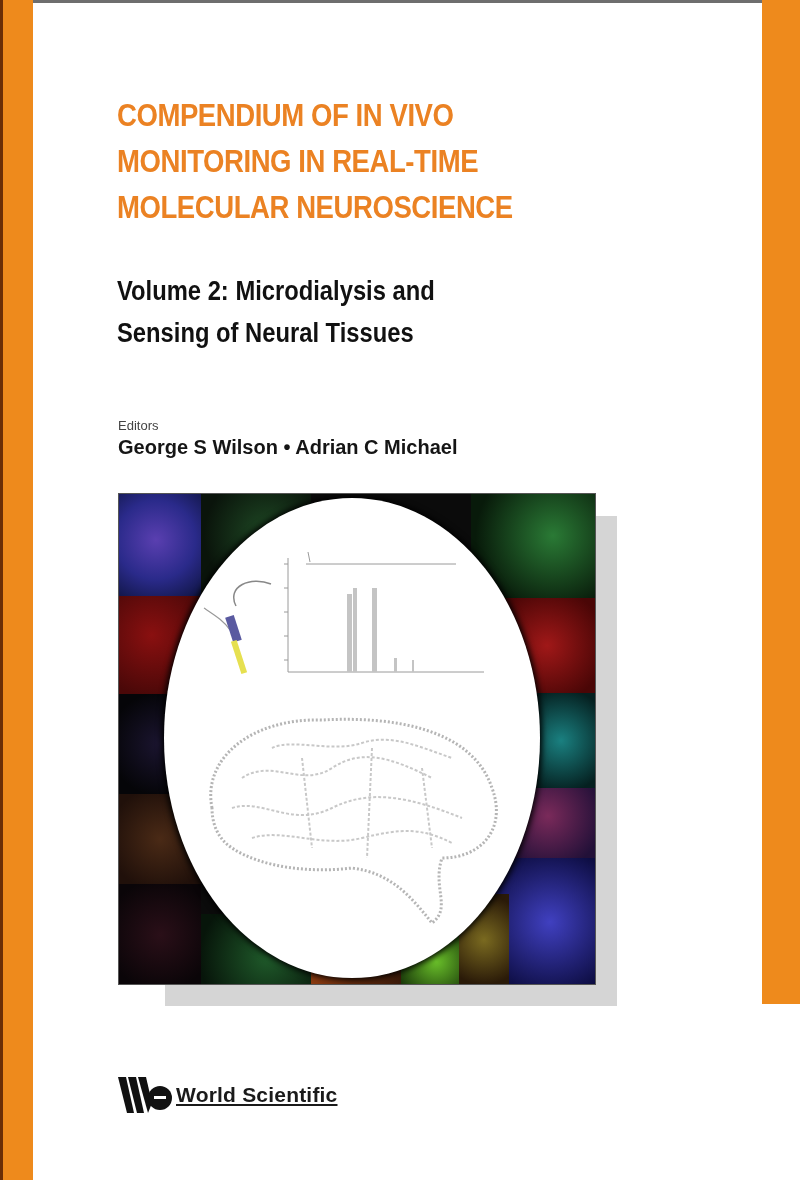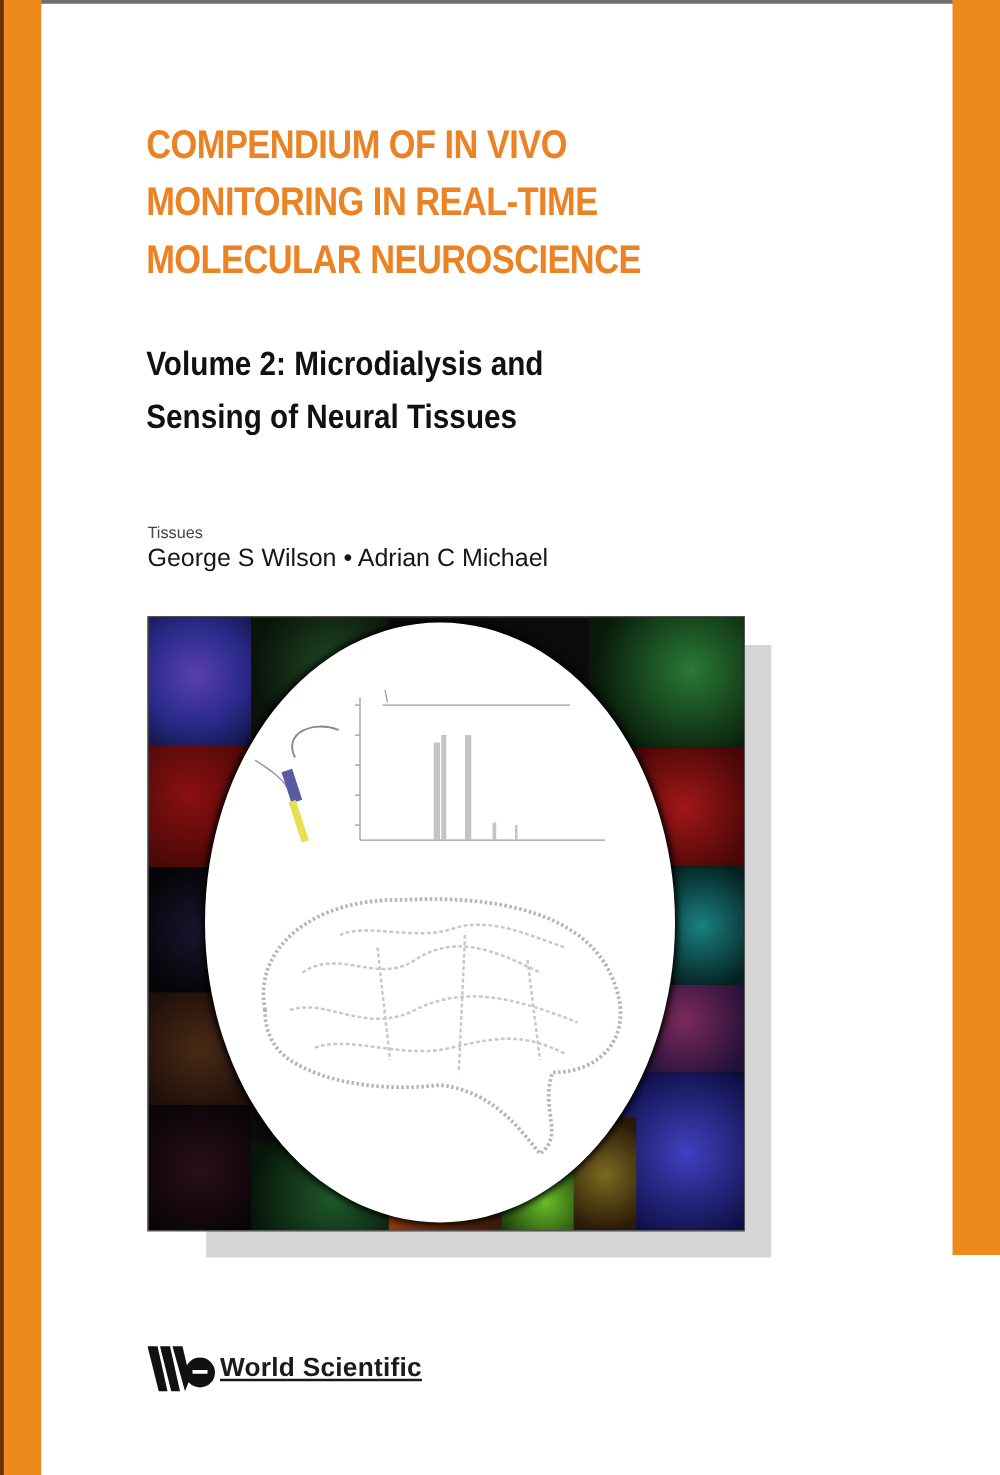--- a/index.html
+++ b/index.html
@@ -4,21 +4,21 @@
 <style>
   html, body { margin:0; padding:0; }
   body { width:800px; height:1180px; position:relative; overflow:hidden; background:#ffffff; font-family:"Liberation Sans", sans-serif; }
   .top-strip { position:absolute; left:0; top:0; width:800px; height:3px; background:#6e6e6e; }
   .bar-left { position:absolute; left:0; top:0; width:33px; height:1180px; background:#ee8a1c; }
   .bar-left::before { content:""; position:absolute; left:0; top:0; width:3px; height:100%; background:#6b2e05; }
   .bar-right { position:absolute; left:762px; top:0; width:38px; height:1004px; background:#ee8a1c; }
   .title { position:absolute; left:117px; top:92px; margin:0; color:#eb8223; font-family:"Liberation Sans", sans-serif; font-weight:bold; font-size:32px; line-height:46px; letter-spacing:-0.5px; transform:scaleX(0.86); transform-origin:left top; white-space:nowrap; }
   .subtitle { position:absolute; left:117px; top:270px; margin:0; color:#111; font-weight:bold; font-size:27px; line-height:42px; transform:scaleX(0.88); transform-origin:left top; white-space:nowrap; }
   .editors-label { position:absolute; left:118px; top:418px; font-size:13px; color:#444; }
-  .editors-names { position:absolute; left:118px; top:436px; font-size:20px; font-weight:normal; color:#151515; white-space:nowrap; }
+  .editors-names { position:absolute; left:118px; top:436px; font-size:20px; font-weight:bold; color:#151515; white-space:nowrap; }
   .shadow { position:absolute; left:165px; top:516px; width:452px; height:490px; background:#d5d5d5; }
   .collage { position:absolute; left:118px; top:493px; width:478px; height:492px; background:#0b0b0b; overflow:hidden; border:1px solid #555; box-sizing:border-box; }
   .tile { position:absolute; }
   .ellipse { position:absolute; left:45px; top:4px; width:376px; height:480px; border-radius:50%; background:#fff; box-shadow:0 0 6px 2px #000; overflow:hidden; }
   .chart { position:absolute; left:112px; top:52px; width:210px; height:132px; }
   .brain { position:absolute; left:28px; top:200px; width:320px; height:230px; }
   .logo { position:absolute; left:118px; top:1075px; height:40px; display:flex; align-items:center; }
   .logo-mark { width:56px; height:40px; }
   .logo-text { font-size:21px; font-weight:bold; color:#1a1a1a; margin-left:2px; letter-spacing:0.2px;text-decoration:underline; }
 </style>
@@ -33,21 +33,21 @@
   <div>COMPENDIUM OF IN VIVO</div>
   <div>MONITORING IN REAL-TIME</div>
   <div>MOLECULAR NEUROSCIENCE</div>
 </h1>
 
 <h2 class="subtitle">
   <div>Volume 2: Microdialysis and</div>
   <div>Sensing of Neural Tissues</div>
 </h2>
 
-<div class="editors-label">Tissues</div>
+<div class="editors-label">Editors</div>
 <div class="editors-names">George S Wilson • Adrian C Michael</div>
 
 <div class="shadow"></div>
 
 <div class="collage">
 
   <div class="tile" style="left:0;top:0;width:82px;height:102px;background:radial-gradient(circle at 45% 45%,#5a3fb0,#2a2a8a 55%,#0e1440);"></div>
   <div class="tile" style="left:82px;top:0;width:110px;height:102px;background:radial-gradient(circle at 60% 40%,#1f4a25,#0a140b 70%);"></div>
   <div class="tile" style="left:0;top:102px;width:82px;height:98px;background:radial-gradient(circle at 40% 40%,#8a1010,#4a0808 80%);"></div>
   <div class="tile" style="left:0;top:200px;width:82px;height:100px;background:radial-gradient(circle at 50% 50%,#1b1530,#050508 80%);"></div>

